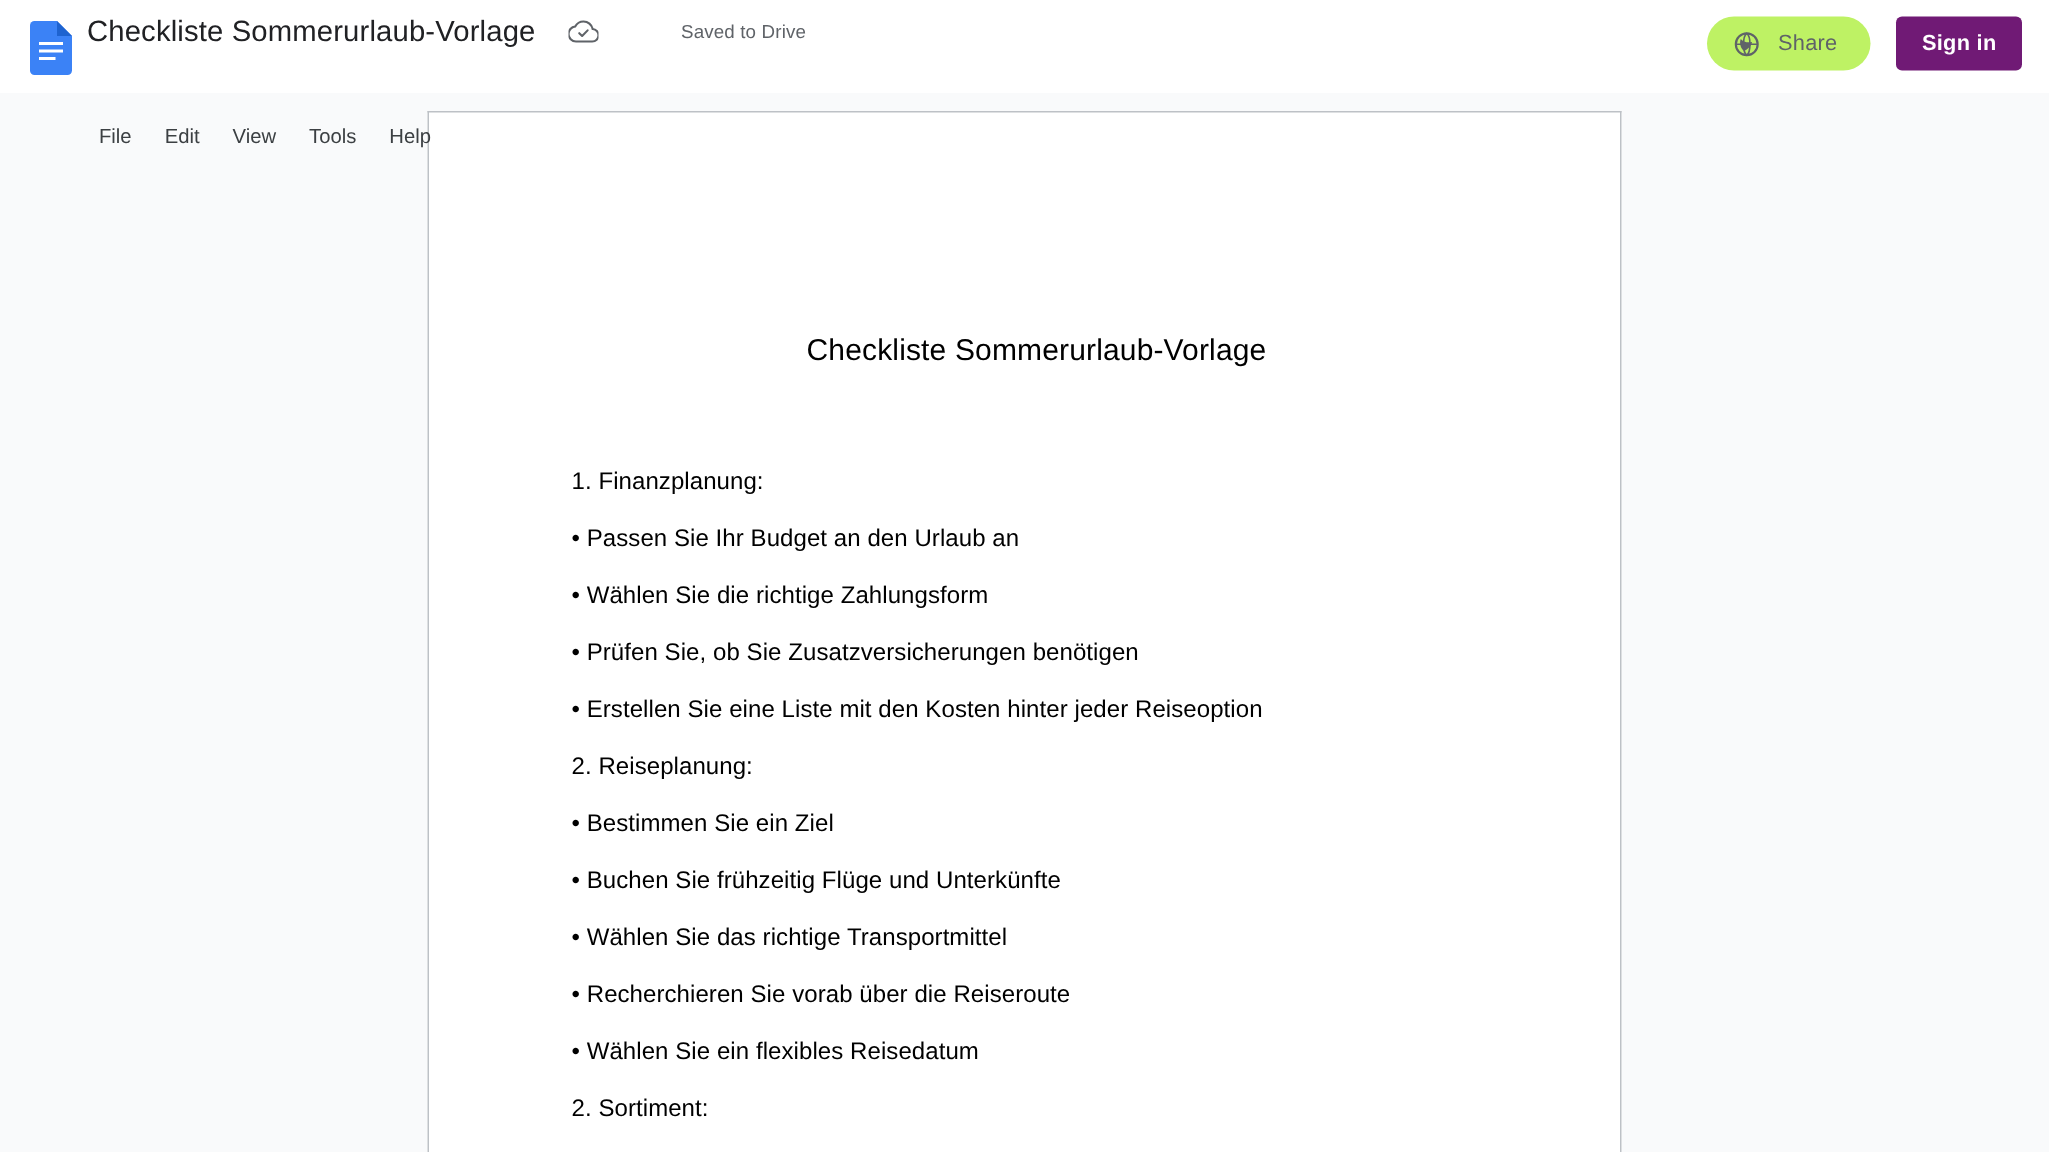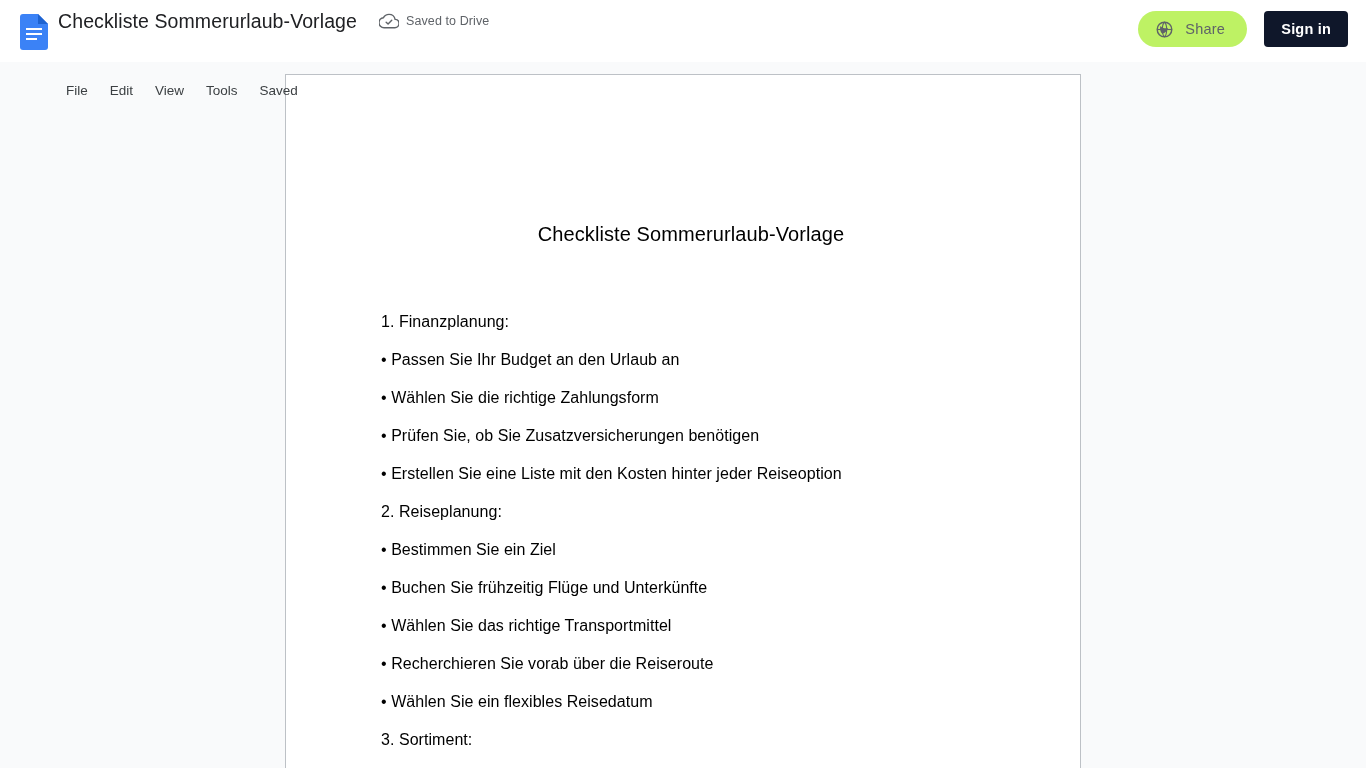--- a/index.html
+++ b/index.html
@@ -48,20 +48,21 @@
     letter-spacing: 0.1px;
     font-weight: 400;
     white-space: nowrap;
   }
 
   .save-state {
     display: flex;
     align-items: center;
     margin-left: 22px;
     height: 24px;
+    gap: 48px;
   }
   .save-state .cloud-ico {
     width: 20px;
     height: 20px;
     display: block;
     margin-right: 7px;
   }
   .save-state .save-label {
     font-size: 12.5px;
     color: #5f6368;
@@ -116,21 +117,21 @@
     letter-spacing: .2px;
     white-space: nowrap;
   }
 
   .signin-btn {
     position: absolute;
     right: 18px;
     top: 11px;
     height: 36px;
     padding: 0 17px;
-    background: #0f172a;
+    background: #701a75;
     color: #ffffff;
     border: none;
     border-radius: 4px;
     font-size: 14.5px;
     font-weight: bold;
     letter-spacing: .2px;
     cursor: pointer;
     font-family: inherit;
     white-space: nowrap;
   }
@@ -229,21 +230,21 @@
       </span>
       <span class="save-label">Saved to Drive</span>
     </span>
   </div>
 
   <div class="menubar">
     <span class="menu-item">File</span>
     <span class="menu-item">Edit</span>
     <span class="menu-item">View</span>
     <span class="menu-item">Tools</span>
-    <span class="menu-item">Saved</span>
+    <span class="menu-item">Help</span>
   </div>
 
   <button class="share-btn">
     <span class="globe-ico">
       <svg width="19" height="19" viewBox="0 0 24 24" xmlns="http://www.w3.org/2000/svg">
         <circle cx="12" cy="12" r="9.2" fill="none" stroke="#5f6368" stroke-width="1.8"></circle>
         <path d="M12 2.8c3.6 2.6 3.6 15.8 0 18.4-3.6-2.6-3.6-15.8 0-18.4z" fill="none" stroke="#5f6368" stroke-width="1.4"></path>
         <path d="M3.2 12h17.6" fill="none" stroke="#5f6368" stroke-width="1.4"></path>
         <path d="M7 7.5c2 2.5 6 3.5 9.5 2.5-1 4-4 6.5-7 7.5-2.5-2-4-6.5-2.5-10z" fill="#5f6368"></path>
       </svg>
@@ -265,18 +266,18 @@
           <div class="doc-line">• Passen Sie Ihr Budget an den Urlaub an</div>
           <div class="doc-line">• Wählen Sie die richtige Zahlungsform</div>
           <div class="doc-line">• Prüfen Sie, ob Sie Zusatzversicherungen benötigen</div>
           <div class="doc-line">• Erstellen Sie eine Liste mit den Kosten hinter jeder Reiseoption</div>
           <div class="doc-line">2. Reiseplanung:</div>
           <div class="doc-line">• Bestimmen Sie ein Ziel</div>
           <div class="doc-line">• Buchen Sie frühzeitig Flüge und Unterkünfte</div>
           <div class="doc-line">• Wählen Sie das richtige Transportmittel</div>
           <div class="doc-line">• Recherchieren Sie vorab über die Reiseroute</div>
           <div class="doc-line">• Wählen Sie ein flexibles Reisedatum</div>
-          <div class="doc-line">3. Sortiment:</div>
+          <div class="doc-line">2. Sortiment:</div>
           <div class="doc-line">• Bereiten Sie eine Packliste vor</div>
         </div>
     </div>
   </div>
 </div>
 
 </body></html>

